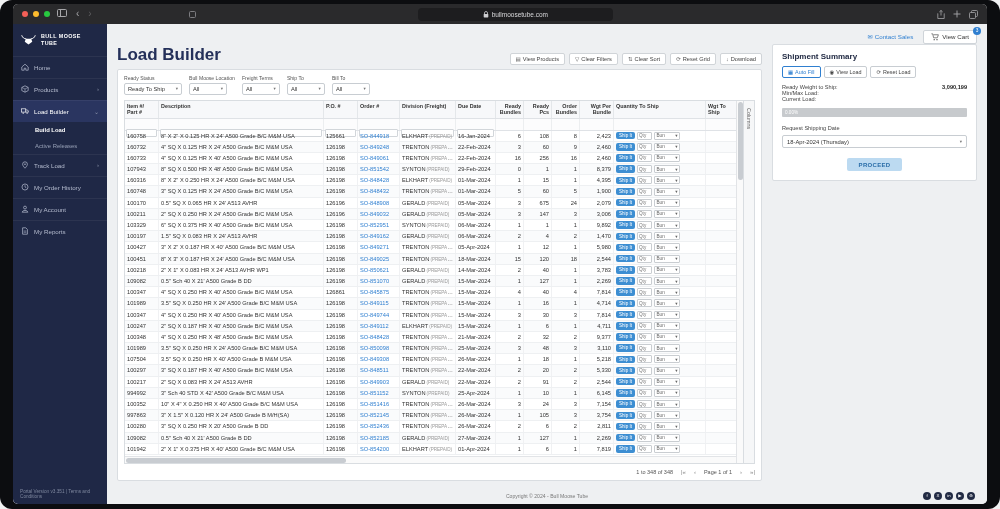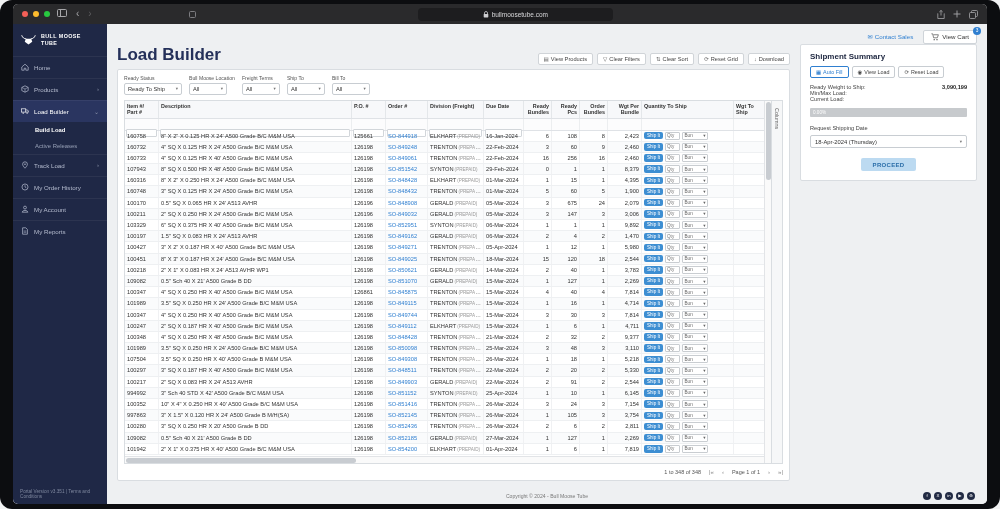--- a/index.html
+++ b/index.html
@@ -86,21 +86,21 @@
   .hthumb { position:absolute; left:1px; top:1px; height:5px; width:36%; background:#c8ccd1; border-radius:2.5px; }
   .vscroll { width:7px; background:#fafafa; border-left:1px solid #e2e4e7; position:relative; }
   .vthumb { position:absolute; top:1px; left:1px; width:5px; height:78px; background:#c8ccd1; border-radius:2.5px; }
   .side-tab { width:11px; background:#f6f7f8; border-left:1px solid #d9dde1; display:flex; justify-content:center; padding-top:7px; }
   .side-tab span { writing-mode:vertical-rl; font-size:5.4px; color:#666; }
 
   .pagination { height:14px; display:flex; justify-content:flex-end; align-items:center; gap:8px; font-size:5.5px; color:#555; padding-top:3px; }
   .pg-ctl { color:#888; font-size:6px; cursor:pointer; }
 
   
-  .summary-card { width:177px; flex:0 0 auto; background:#fff; border:1px solid #d9dde1; border-radius:2px; padding:7px 9px 9px; display:flex; flex-direction:column; gap:4px; }
+  .summary-card { width:205px; flex:0 0 auto; background:#fff; border:1px solid #d9dde1; border-radius:2px; padding:7px 9px 9px; display:flex; flex-direction:column; gap:4px; }
   .sum-title { font-size:8px; font-weight:bold; color:#222b44; }
   .sum-btns { display:flex; gap:3px; margin:1px 0 2px; }
   .sbtn { font-size:5.4px; border:1px solid #c8cdd2; background:#fff; border-radius:2px; padding:2px 5px; color:#444; display:flex; align-items:center; gap:2px; cursor:pointer; }
   .sbtn.primary { border-color:#2f7fd0; color:#2f7fd0; }
   .sum-line { display:flex; justify-content:space-between; font-size:5.6px; color:#444; }
   .sum-line .val { font-weight:bold; color:#222; }
   .progress { height:9px; background:#c7cacd; border-radius:1px; color:#fff; font-size:4.6px; display:flex; align-items:center; padding:0 3px; margin:2px 0 1px; }
   .req-label { font-size:5.6px; color:#444; margin-top:3px; }
   .date-sel { height:13px; border:1px solid #c8cdd2; border-radius:2px; font-size:5.8px; color:#333; display:flex; align-items:center; justify-content:space-between; padding:0 4px; cursor:pointer; }
   .proceed { margin:6px auto 0; background:#bcdaf1; color:#2a6da8; border:none; border-radius:2px; font-size:6px; font-weight:bold; padding:3.5px 12px; letter-spacing:.3px; cursor:pointer; }

